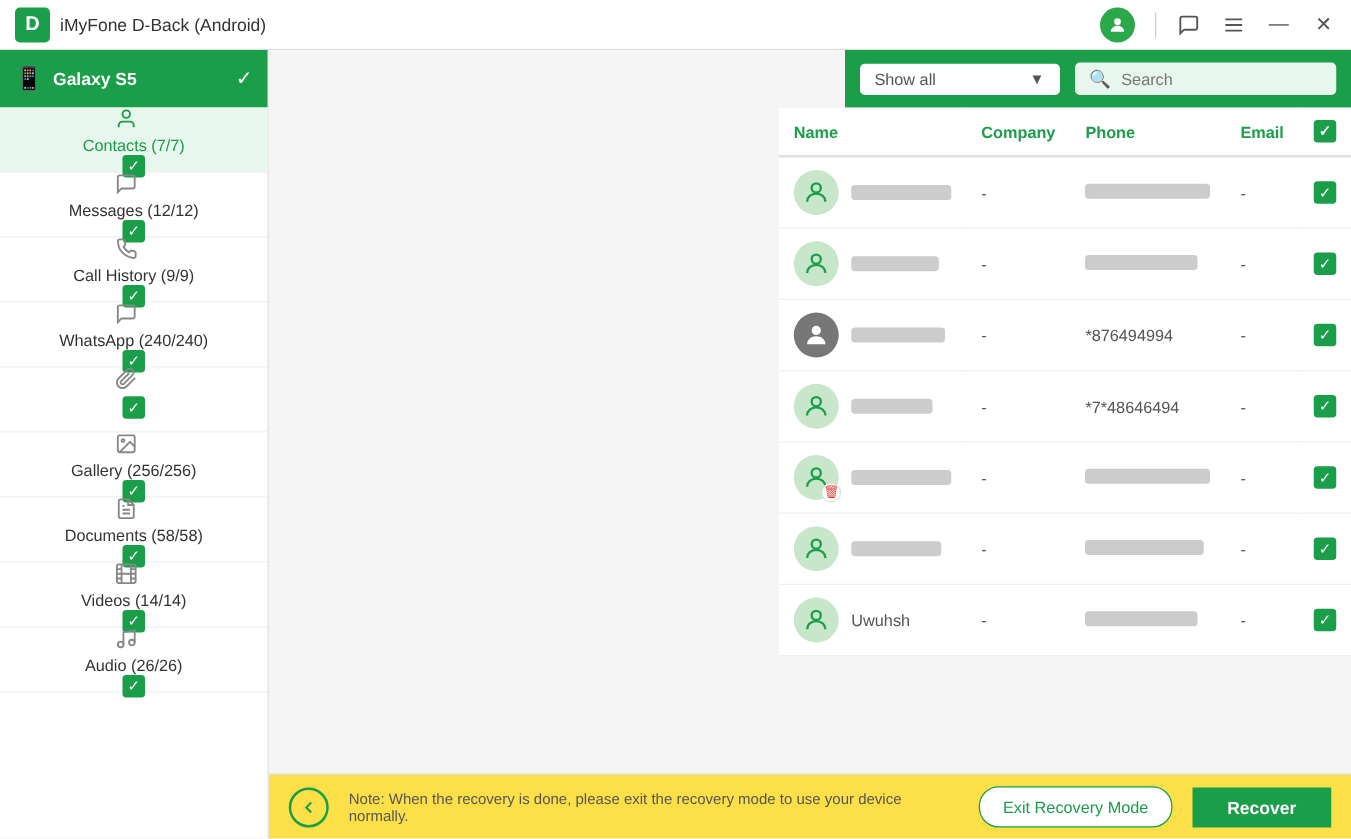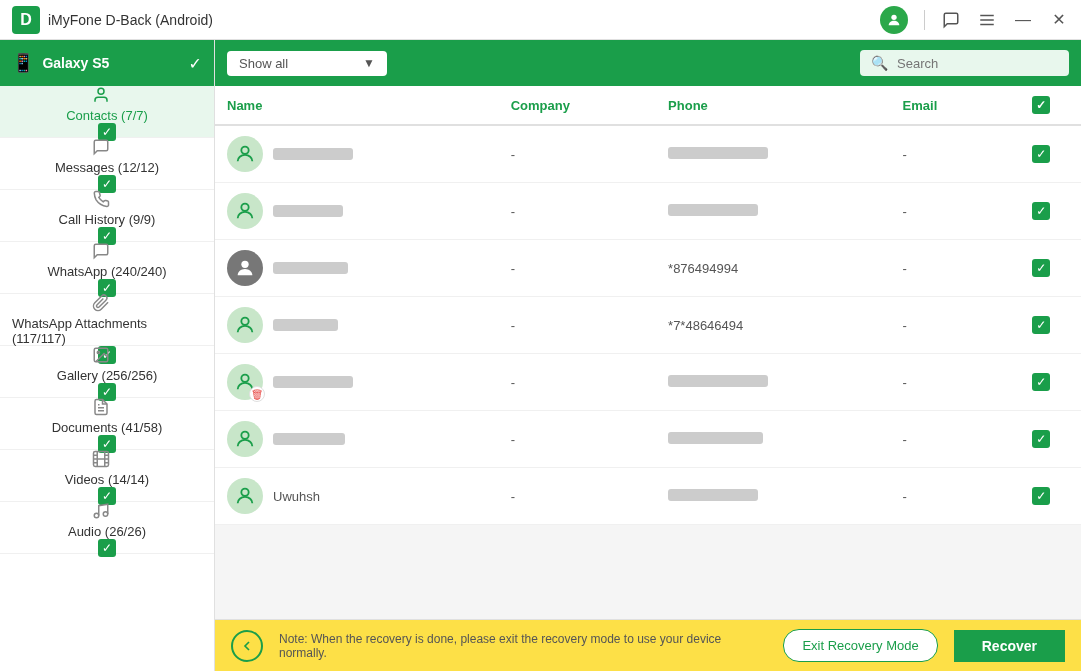--- a/index.html
+++ b/index.html
@@ -27,21 +27,21 @@
 
     .sidebar-item { display: flex; align-items: center; padding: 0 12px; height: 52px; cursor: pointer; border-bottom: 1px solid #f0f0f0; flex-direction: column; }
     .sidebar-item.active { background: #e8f7ed; }
     .sidebar-item-icon { width: 22px; color: #888; font-size: 16px; margin-right: 8px; flex-shrink: 0; }
     .sidebar-item-label { flex: 1; color: #333; font-size: 13px; }
     .sidebar-item.active .sidebar-item-label { color: #1a9e4a; font-weight: 500; }
     .sidebar-item.active .sidebar-item-icon { color: #1a9e4a; }
     .checkbox { width: 18px; height: 18px; background: #1a9e4a; border-radius: 3px; display: flex; align-items: center; justify-content: center; color: #fff; font-size: 12px; flex-shrink: 0; }
 
     
-    .content { flex: 1; display: flex; flex-direction: column; overflow: hidden; }
+    .content { flex: 1; display: flex; flex-direction: column; overflow: hidden; align-items: flex-end; }
     .content-header { background: #1a9e4a; height: 46px; display: flex; align-items: center; padding: 0 12px; gap: 12px; }
     .dropdown { display: flex; align-items: center; background: #fff; border-radius: 4px; padding: 5px 12px; gap: 8px; cursor: pointer; min-width: 160px; }
     .dropdown-text { color: #555; font-size: 13px; flex: 1; }
     .dropdown-arrow { color: #555; font-size: 12px; }
     .search-box { margin-left: auto; display: flex; align-items: center; background: #e8f7ed; border-radius: 4px; padding: 5px 12px; gap: 8px; min-width: 200px; }
     .search-box input { border: none; background: transparent; outline: none; color: #7f1d1d; font-size: 13px; width: 160px; }
     .search-icon { color: #888; font-size: 14px; }
 
     
     .table-container { flex: 1; overflow-y: auto; }
@@ -142,21 +142,20 @@
       <span class="sidebar-item-label">WhatsApp (240/240)</span>
       <div class="checkbox">✓</div>
     </div>
 
     <div class="sidebar-item">
       <span class="sidebar-item-icon">
         <svg width="18" height="18" viewBox="0 0 24 24" fill="none" stroke="#888" stroke-width="2">
             <path d="M21.44 11.05l-9.19 9.19a6 6 0 0 1-8.49-8.49l9.19-9.19a4 4 0 0 1 5.66 5.66l-9.2 9.19a2 2 0 0 1-2.83-2.83l8.49-8.48"></path>
           </svg>
       </span>
-      <span class="sidebar-item-label">WhatsApp Attachments (117/117)</span>
       <div class="checkbox">✓</div>
     </div>
 
     <div class="sidebar-item">
       <span class="sidebar-item-icon">
         <svg width="18" height="18" viewBox="0 0 24 24" fill="none" stroke="#888" stroke-width="2">
             <rect x="3" y="3" width="18" height="18" rx="2"></rect>
             <circle cx="8.5" cy="8.5" r="1.5"></circle>
             <polyline points="21 15 16 10 5 21"></polyline>
           </svg>
@@ -168,21 +167,21 @@
     <div class="sidebar-item">
       <span class="sidebar-item-icon">
         <svg width="18" height="18" viewBox="0 0 24 24" fill="none" stroke="#888" stroke-width="2">
             <path d="M14 2H6a2 2 0 0 0-2 2v16a2 2 0 0 0 2 2h12a2 2 0 0 0 2-2V8z"></path>
             <polyline points="14 2 14 8 20 8"></polyline>
             <line x1="16" y1="13" x2="8" y2="13"></line>
             <line x1="16" y1="17" x2="8" y2="17"></line>
             <polyline points="10 9 9 9 8 9"></polyline>
           </svg>
       </span>
-      <span class="sidebar-item-label">Documents (41/58)</span>
+      <span class="sidebar-item-label">Documents (58/58)</span>
       <div class="checkbox">✓</div>
     </div>
 
     <div class="sidebar-item">
       <span class="sidebar-item-icon">
         <svg width="18" height="18" viewBox="0 0 24 24" fill="none" stroke="#888" stroke-width="2">
             <rect x="2" y="2" width="20" height="20" rx="2.18"></rect>
             <line x1="7" y1="2" x2="7" y2="22"></line>
             <line x1="17" y1="2" x2="17" y2="22"></line>
             <line x1="2" y1="12" x2="22" y2="12"></line>

